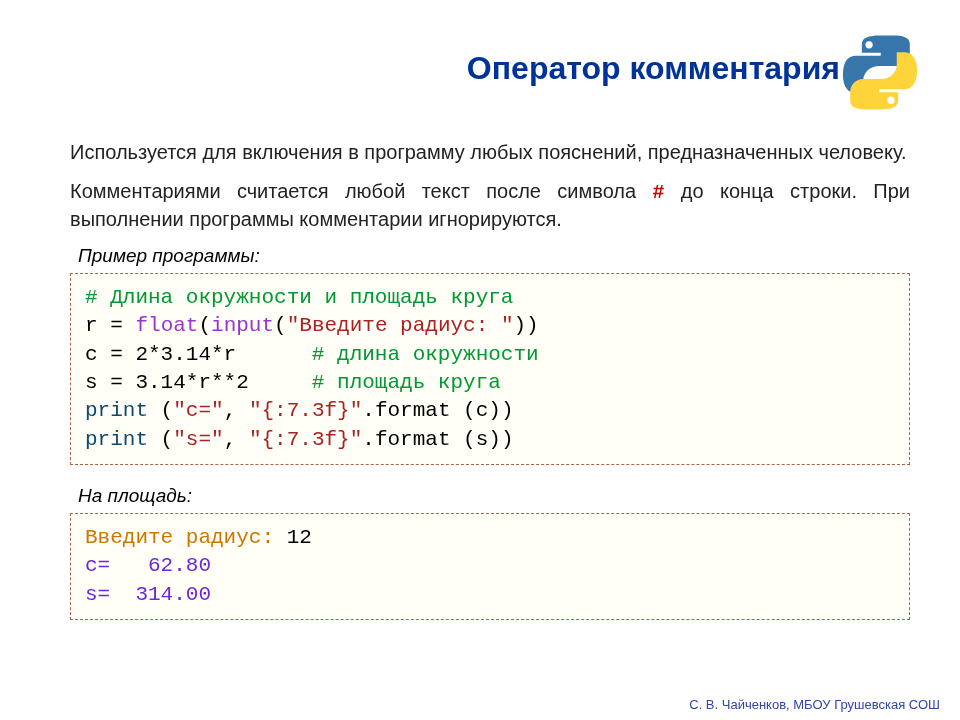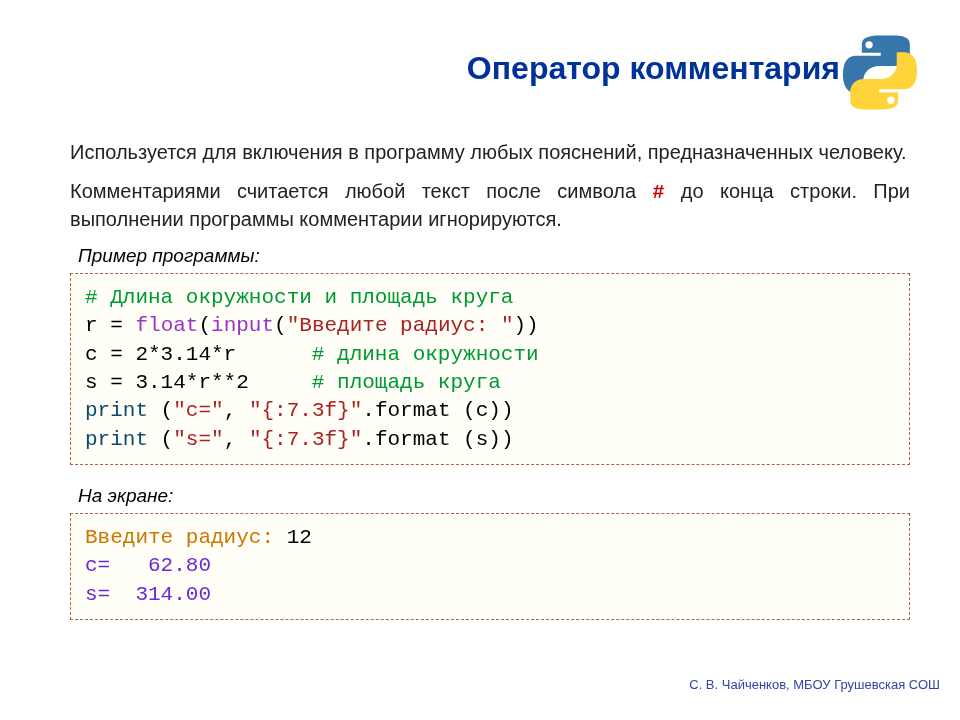--- a/index.html
+++ b/index.html
@@ -47,21 +47,21 @@
   .c-green   { color: #009933; }
   .c-purple  { color: #9933cc; text-align: right; }
   .c-darkred { color: #aa2222; }
   .c-brown   { color: #0c4a6e; }
   .c-black   { color: #000; }
   .c-orange  { color: #cc7700; }
   .c-red     { color: #6d28d9; }
   .footer {
     position: absolute;
     right: 20px;
-    bottom: 28px;
+    bottom: 8px;
     font-size: 13px;
     color: #3344aa;
     margin-top: 32px;
   }
 </style>
 </head>
 <body>
 
 <div class="title-row">
   <h1>Оператор комментария</h1>
@@ -81,19 +81,19 @@
 
 <div class="section-label">Пример программы:</div>
 
 <div class="code-box"><span class="c-green"># Длина окружности и площадь круга</span>
 <span class="c-black">r = </span><span class="c-purple">float</span><span class="c-black">(</span><span class="c-purple">input</span><span class="c-black">(</span><span class="c-darkred">"Введите радиус: "</span><span class="c-black">))</span>
 <span class="c-black">c = 2*3.14*r      </span><span class="c-green"># длина окружности</span>
 <span class="c-black">s = 3.14*r**2     </span><span class="c-green"># площадь круга</span>
 <span class="c-brown">print</span><span class="c-black"> (</span><span class="c-darkred">"c="</span><span class="c-black">, </span><span class="c-darkred">"{:7.3f}"</span><span class="c-black">.format (c))</span>
 <span class="c-brown">print</span><span class="c-black"> (</span><span class="c-darkred">"s="</span><span class="c-black">, </span><span class="c-darkred">"{:7.3f}"</span><span class="c-black">.format (s))</span></div>
 
-<div class="section-label">На экране:</div>
+<div class="section-label">На площадь:</div>
 
 <div class="code-box"><span class="c-orange">Введите радиус:</span><span class="c-black"> 12</span>
 <span class="c-red">c=   62.80</span>
 <span class="c-red">s=  314.00</span></div>
 
 <div class="footer">С. В. Чайченков, МБОУ Грушевская СОШ</div>
 
 </body></html>

